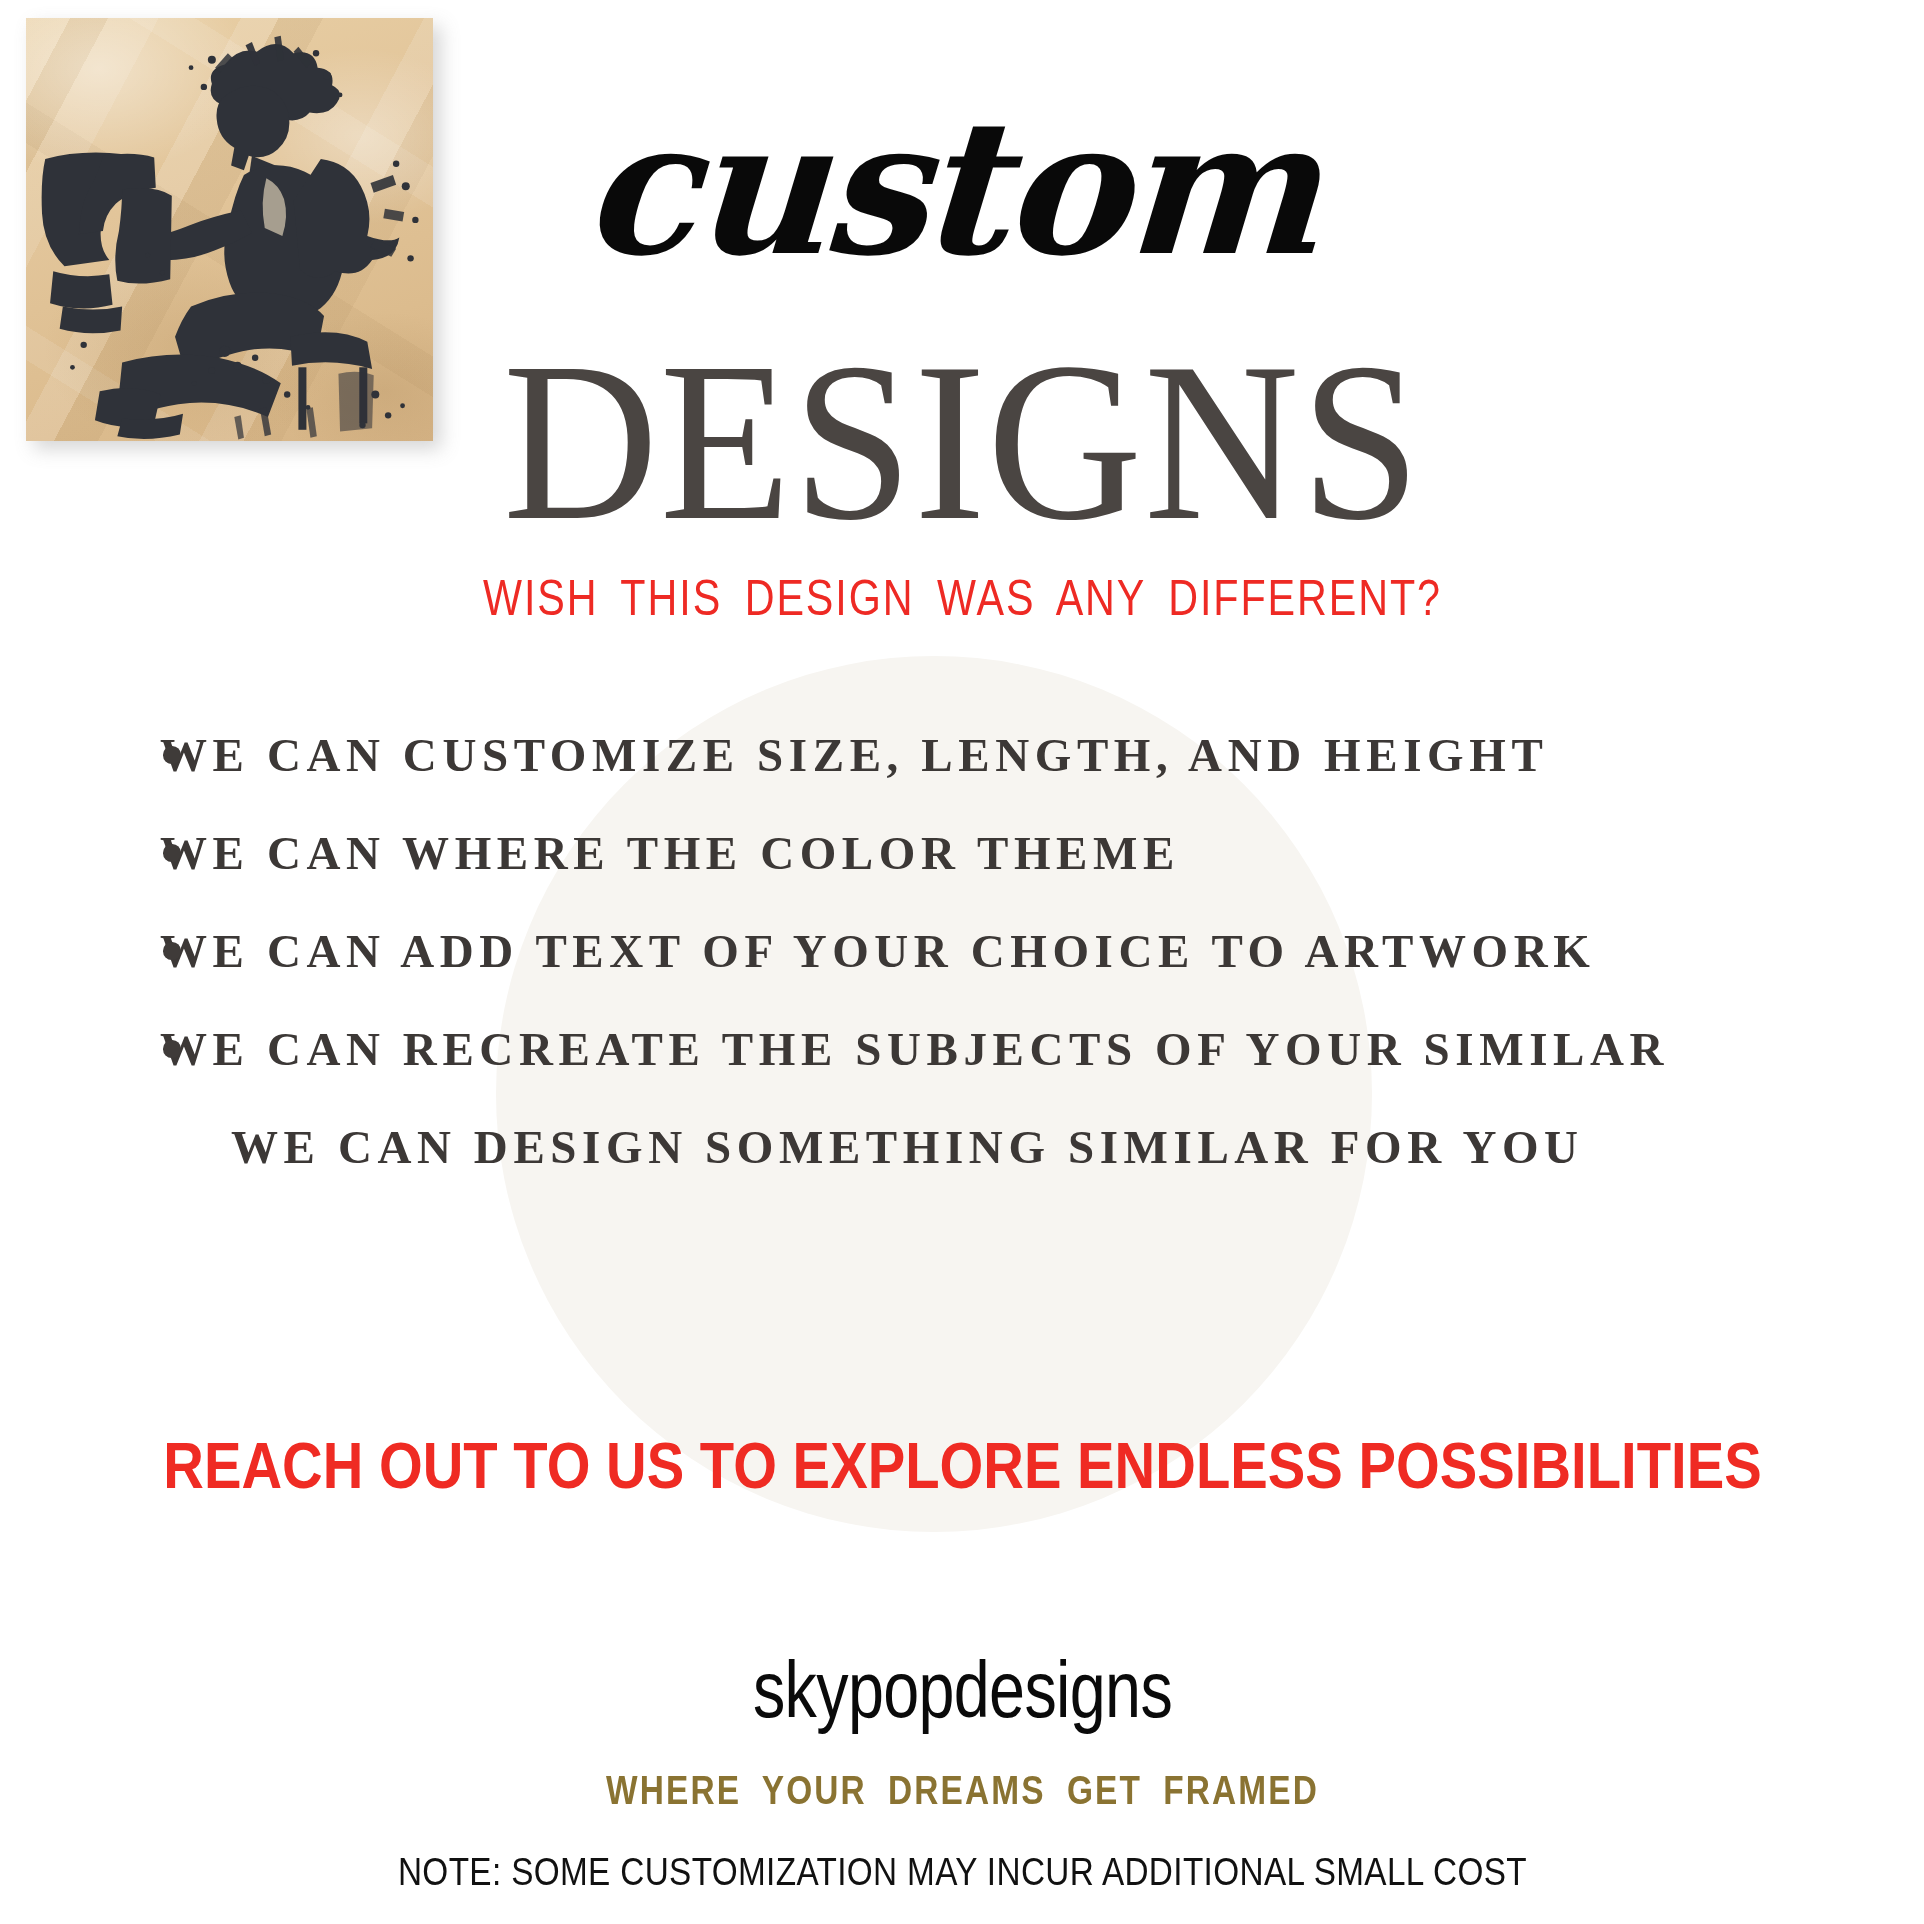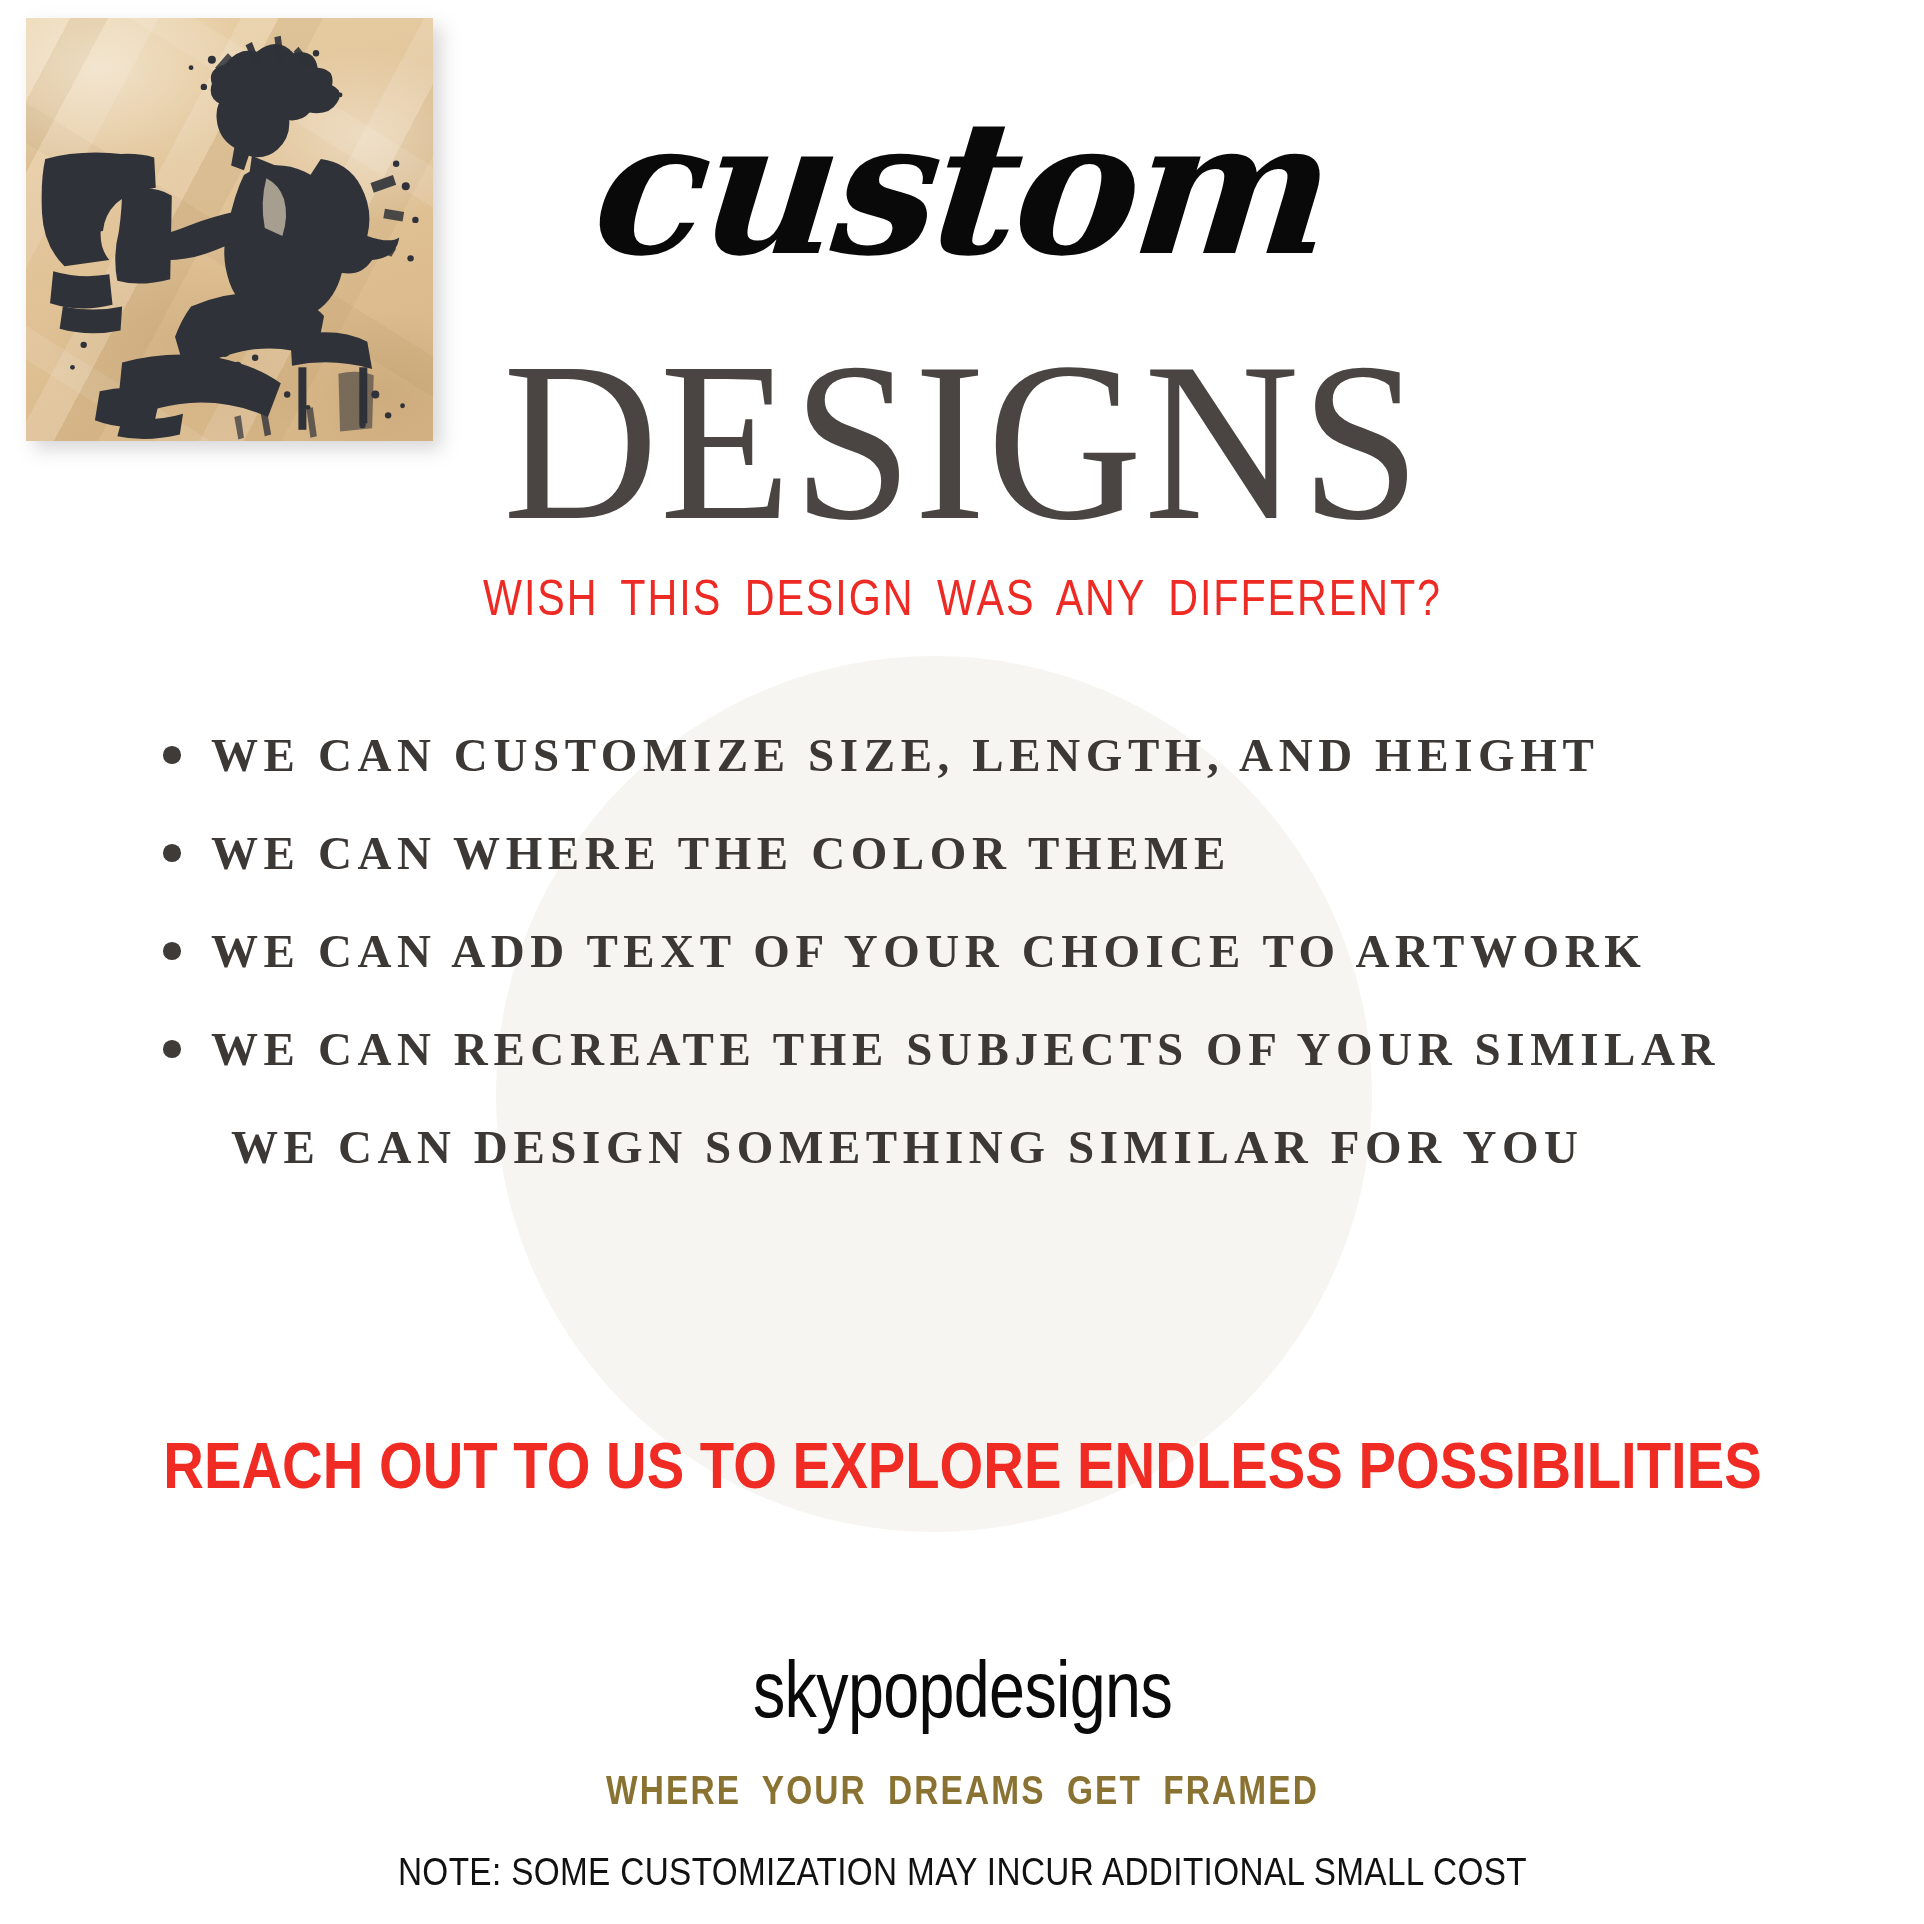--- a/index.html
+++ b/index.html
@@ -129,21 +129,20 @@
     position: absolute;
     left: 3.2px;
     top: 50%;
     margin-top: -8.8px;
     width: 17.6px;
     height: 17.6px;
     border-radius: 50%;
     background: #3f3b39;
   }
   .feature-text {
-    margin-left: 51px;
     font-family: "Liberation Serif", serif;
     font-weight: 700;
     font-size: 47px;
     line-height: 1;
     letter-spacing: 5.6px;
     color: #3c3836;
     white-space: nowrap;
   }
   .feature-text.continuation {
     margin-left: 71px;

